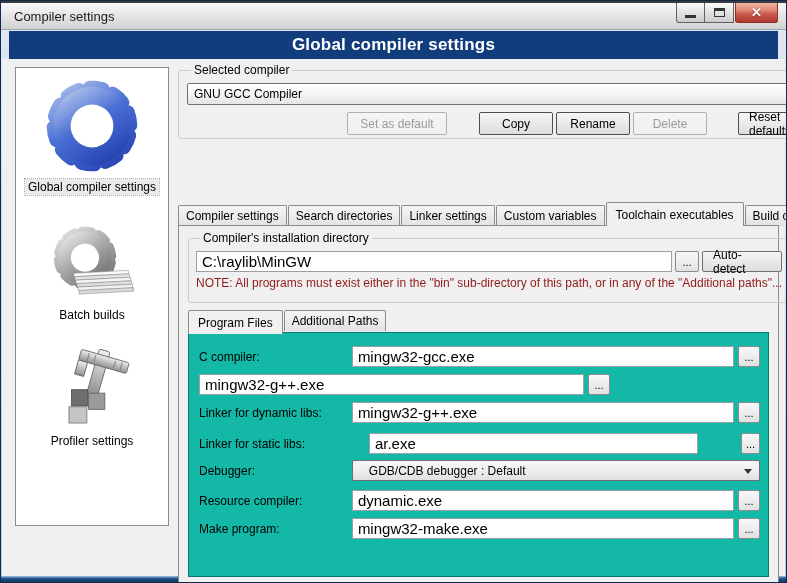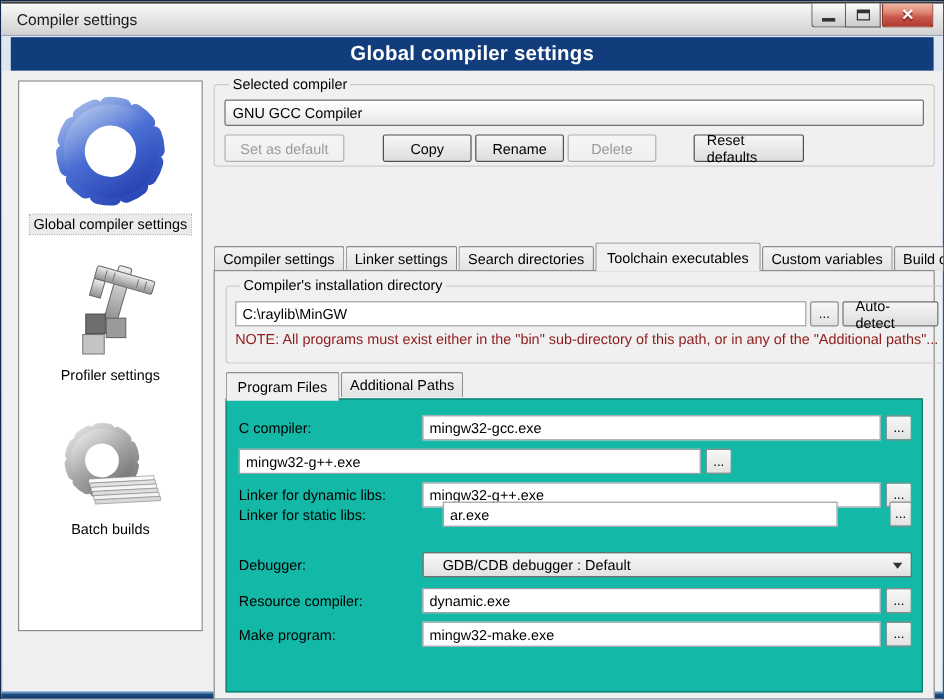--- a/index.html
+++ b/index.html
@@ -68,59 +68,59 @@
     border-left:4px solid transparent; border-right:4px solid transparent; border-top:5px solid #333; }
   .combo-main { margin-top:2px; }
 
   .btnrow { display:flex; margin-top:7px; height:23px; }
   .btn { height:23px; border:1px solid #707070; border-radius:2px; font-size:12px;
     background:linear-gradient(180deg,#F6F6F6 0%,#EBEBEB 45%,#DDDDDD 100%);
     display:flex; align-items:center; justify-content:center; padding:0 10px; cursor:pointer; }
   .btn.dark { border-color:#4F4F4F; }
   .btn.disabled { color:#9B9B9B; border-color:#B0B0B0;
     background:linear-gradient(180deg,#F5F5F5,#EFEFEF); cursor:default; }
-  .b-setdefault { width:100px; }
+  .b-setdefault { width:100px; margin-left:160px; }
   .b-copy { width:74px; margin-left:32px; }
   .b-rename { width:74px; margin-left:3px; }
   .b-delete { width:74px; margin-left:3px; }
   .b-reset { width:92px; margin-left:31px; }
 
   
   .tabstrip { position:absolute; left:0; top:143px; width:601px; height:24px; display:flex; align-items:flex-end; }
   .tab { height:21px; border:1px solid #8C8C8C; border-bottom:none; border-radius:2px 2px 0 0;
     background:linear-gradient(180deg,#F4F4F4,#E3E3E3); padding:0 7px; display:flex; align-items:center;
     margin-right:1px; font-size:12px; white-space:nowrap; cursor:pointer; }
   .tab.active { height:24px; background:#F0F0F0; position:relative; z-index:3; padding:0 9px; }
 
   .tabpage { position:absolute; left:0; top:166px; width:601px; height:359px;
     border:1px solid #8C8C8C; background:#F0F0F0; z-index:2; }
 
   
   .install-group { position:absolute; left:9px; top:5px; width:581px; height:72px; padding:4px 7px 0 7px; }
   .dir-row { display:flex; margin-top:2px; height:21px; }
   .input { height:21px; border:1px solid #98A0A8; background:#FFF; display:flex; align-items:center;
-    padding:0 5px; font-size:12px; white-space:nowrap; overflow:hidden; }
+    padding:0 5px; font-size:15px; white-space:nowrap; overflow:hidden; }
   .dir-input { flex:1; }
   .browse { width:24px; height:21px; margin-left:3px; border:1px solid #8C8C8C; border-radius:2px;
     background:linear-gradient(180deg,#F8F8F8,#E2E2E2); display:flex; align-items:center; justify-content:center;
     font-size:11px; cursor:pointer; }
   .b-auto { width:80px; margin-left:3px; height:21px; }
   .note { margin-top:4px; color:#8F1A1A; font-size:12px; white-space:nowrap; }
 
   
   .subtabstrip { position:absolute; left:9px; top:84px; display:flex; align-items:flex-start; height:23px; z-index:3; }
   .subpage { position:absolute; left:9px; top:106px; width:581px; height:245px;
     border:1px solid #0f766e; background:#14b8a6; }
 
   .field-row { position:absolute; left:10px; display:flex; align-items:center; width:561px; height:21px; }
   .field-label { width:154px; font-size:12px; }
   .field-input { width:385px; }
   .field-row .browse { margin-left:4px; width:22px; }
   .combo-debug { width:411px; background:linear-gradient(180deg,#F7F7F7 0%,#EDEDED 55%,#E0E0E0 100%); height:21px;padding-left:16px; }
-  .r0{top:13px;} .r1{top:41px;} .r2{top:69px;} .r3{top:85px;gap:39px;} .r4{top:127px;} .r5{top:157px;} .r6{top:185px;}
+  .r0{top:13px;} .r1{top:41px;} .r2{top:69px;} .r3{top:100px;gap:39px;} .r4{top:127px;} .r5{top:157px;} .r6{top:185px;}
 </style>
 </head>
 <body>
 
 <div class="window">
 
   <div class="titlebar">
     <span class="title-text">Compiler settings</span>
     <div class="winbtns">
       <div class="winbtn min">
@@ -152,46 +152,20 @@
                   <stop offset="1" stop-color="#2440B0"></stop>
               </linearGradient>
             </defs>
             <g transform="rotate(14 48 48)">
               <circle cx="48" cy="48" r="37" fill="none" stroke="url(#gb)" stroke-width="13" stroke-dasharray="12.9 10.35" stroke-linecap="round"></circle>
               <circle cx="48" cy="48" r="29" fill="none" stroke="url(#gb)" stroke-width="17"></circle>
             </g>
           </svg>
         </div>
         <span class="side-label">Global compiler settings</span>
-      </div>
-
-      <div class="side-item si-2">
-        <div class="icon-wrap">
-          <svg width="82" height="84" viewBox="0 0 96 96">
-            <defs>
-              <linearGradient id="gc" x1="0" y1="0" x2="0" y2="1">
-                <stop offset="0" stop-color="#EFEFEF"></stop>
-                  <stop offset="1" stop-color="#8F8F8F"></stop>
-              </linearGradient>
-            </defs>
-            <g transform="rotate(16 52 26)">
-              <rect x="50" y="2" width="13" height="54" rx="2" fill="url(#gc)" stroke="#666"></rect>
-              <rect x="30" y="8" width="58" height="13" rx="2" fill="url(#gc)" stroke="#666"></rect>
-              <line x1="40" y1="10" x2="40" y2="19" stroke="#777"></line>
-                <line x1="48" y1="10" x2="48" y2="19" stroke="#777"></line>
-              <line x1="72" y1="10" x2="72" y2="19" stroke="#777"></line>
-                <line x1="80" y1="10" x2="80" y2="19" stroke="#777"></line>
-              <rect x="30" y="21" width="11" height="17" fill="url(#gc)" stroke="#666"></rect>
-            </g>
-            <rect x="24" y="50" width="19" height="19" fill="#6E6E6E" stroke="#4D4D4D"></rect>
-            <rect x="44" y="54" width="19" height="19" fill="#9A9A9A" stroke="#616161"></rect>
-            <rect x="21" y="70" width="21" height="19" fill="#C4C4C4" stroke="#777"></rect>
-          </svg>
-        </div>
-        <span class="side-label">Profiler settings</span>
       </div>
 
       <div class="side-item si-3">
         <div class="icon-wrap">
           <svg width="88" height="82" viewBox="0 0 100 92">
             <defs>
               <linearGradient id="gg" x1="0" y1="0" x2="1" y2="1">
                 <stop offset="0" stop-color="#E5E5E5"></stop>
                   <stop offset="0.5" stop-color="#A5A5A5"></stop>
                   <stop offset="1" stop-color="#6F6F6F"></stop>
@@ -206,20 +180,46 @@
               <rect x="31" y="60" width="62" height="4" fill="#E2E2E2" stroke="#8A8A8A" stroke-width="0.6"></rect>
               <rect x="32" y="64" width="62" height="4" fill="#F6F6F6" stroke="#8A8A8A" stroke-width="0.6"></rect>
               <rect x="33" y="68" width="62" height="4" fill="#DDDDDD" stroke="#8A8A8A" stroke-width="0.6"></rect>
               <rect x="34" y="72" width="62" height="4" fill="#F2F2F2" stroke="#8A8A8A" stroke-width="0.6"></rect>
               <rect x="35" y="76" width="62" height="4" fill="#D8D8D8" stroke="#8A8A8A" stroke-width="0.6"></rect>
             </g>
           </svg>
         </div>
         <span class="side-label">Batch builds</span>
       </div>
+
+      <div class="side-item si-2">
+        <div class="icon-wrap">
+          <svg width="82" height="84" viewBox="0 0 96 96">
+            <defs>
+              <linearGradient id="gc" x1="0" y1="0" x2="0" y2="1">
+                <stop offset="0" stop-color="#EFEFEF"></stop>
+                  <stop offset="1" stop-color="#8F8F8F"></stop>
+              </linearGradient>
+            </defs>
+            <g transform="rotate(16 52 26)">
+              <rect x="50" y="2" width="13" height="54" rx="2" fill="url(#gc)" stroke="#666"></rect>
+              <rect x="30" y="8" width="58" height="13" rx="2" fill="url(#gc)" stroke="#666"></rect>
+              <line x1="40" y1="10" x2="40" y2="19" stroke="#777"></line>
+                <line x1="48" y1="10" x2="48" y2="19" stroke="#777"></line>
+              <line x1="72" y1="10" x2="72" y2="19" stroke="#777"></line>
+                <line x1="80" y1="10" x2="80" y2="19" stroke="#777"></line>
+              <rect x="30" y="21" width="11" height="17" fill="url(#gc)" stroke="#666"></rect>
+            </g>
+            <rect x="24" y="50" width="19" height="19" fill="#6E6E6E" stroke="#4D4D4D"></rect>
+            <rect x="44" y="54" width="19" height="19" fill="#9A9A9A" stroke="#616161"></rect>
+            <rect x="21" y="70" width="21" height="19" fill="#C4C4C4" stroke="#777"></rect>
+          </svg>
+        </div>
+        <span class="side-label">Profiler settings</span>
+      </div>
     </div>
 
     <div class="content">
 
       <fieldset class="compiler-group">
         <legend>Selected compiler</legend>
         <div class="combo combo-main">
           <span>GNU GCC Compiler</span>
 
         </div>
@@ -227,24 +227,24 @@
           <div class="btn disabled b-setdefault">Set as default</div>
           <div class="btn dark b-copy">Copy</div>
           <div class="btn dark b-rename">Rename</div>
           <div class="btn disabled b-delete">Delete</div>
           <div class="btn dark b-reset">Reset defaults</div>
         </div>
       </fieldset>
 
       <div class="tabstrip">
         <div class="tab">Compiler settings</div>
+        <div class="tab">Search directories</div>
         <div class="tab">Linker settings</div>
-        <div class="tab">Search directories</div>
+        <div class="tab">Custom variables</div>
         <div class="tab active">Toolchain executables</div>
-        <div class="tab">Custom variables</div>
         <div class="tab">Build options</div>
 
       </div>
 
       <div class="tabpage">
 
         <fieldset class="install-group">
           <legend>Compiler's installation directory</legend>
           <div class="dir-row">
             <div class="input dir-input">C:\raylib\MinGW</div>

